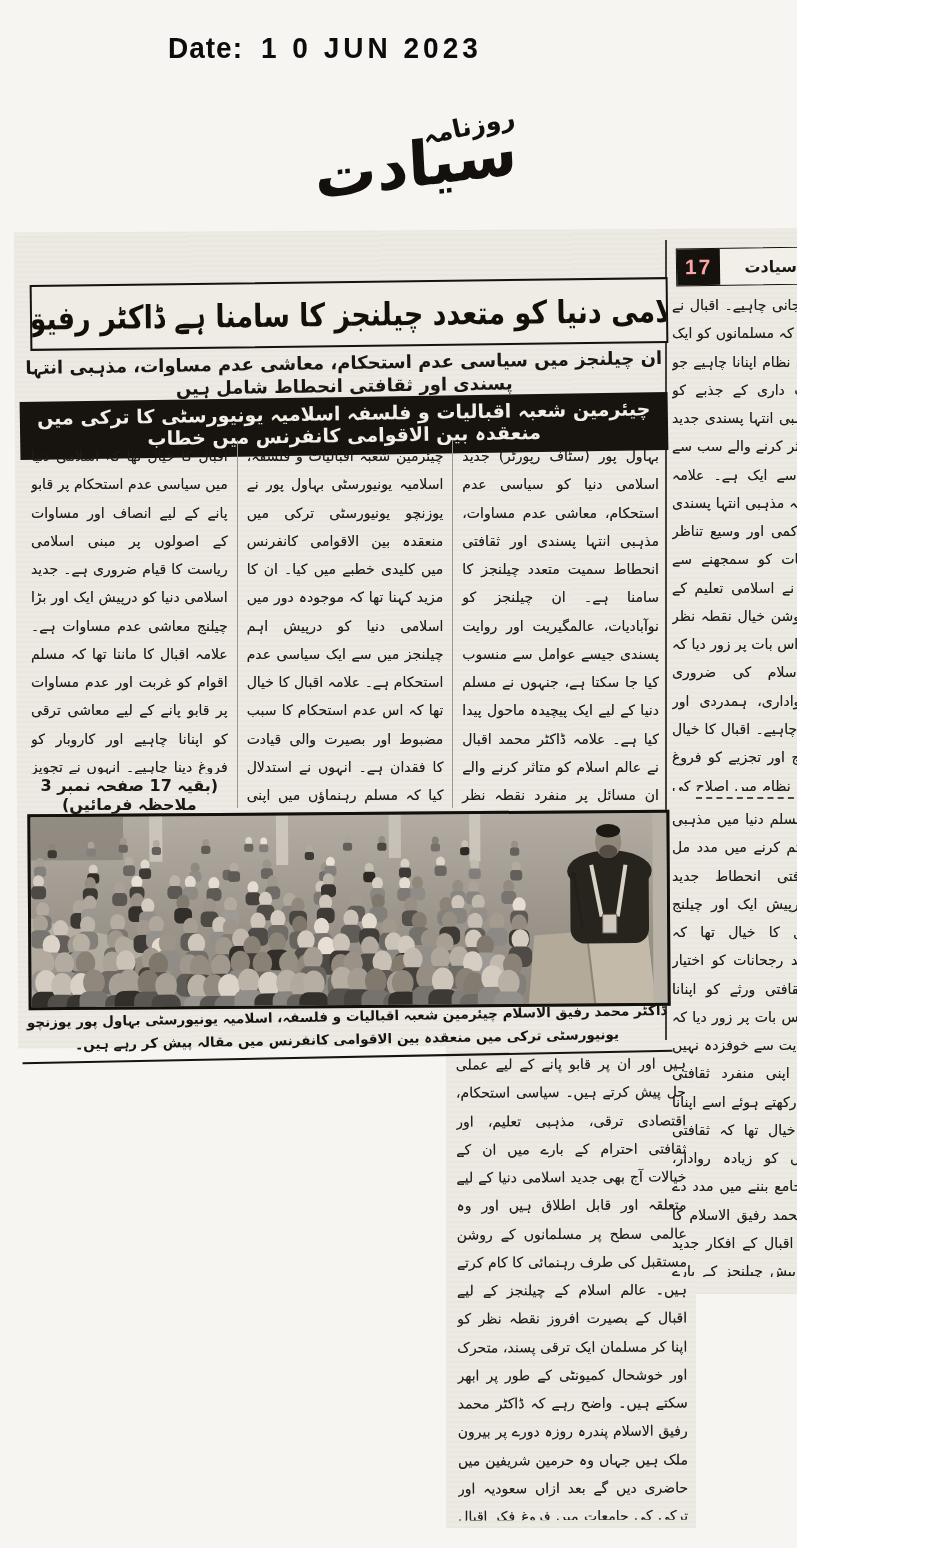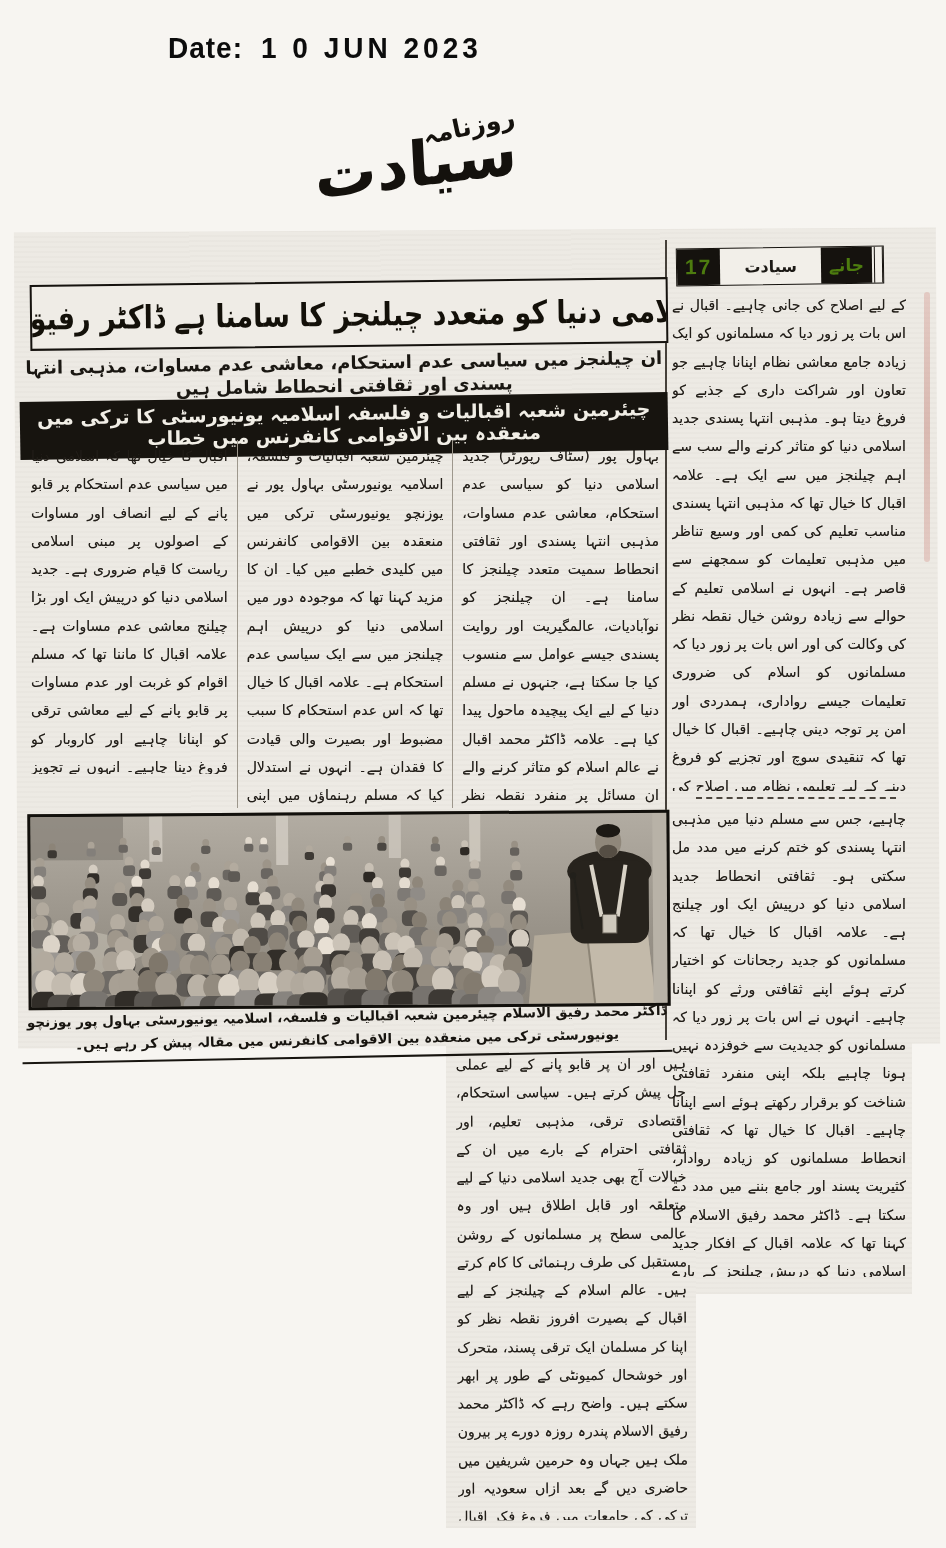--- a/index.html
+++ b/index.html
@@ -1,17 +1,17 @@
 <!DOCTYPE html>
 <html lang="ur"><head>
 <meta charset="utf-8">
 <style>
   html,body{margin:0;padding:0;background:#ffffff;}
   .canvas{
-    position:relative; width:946px; height:1548px; overflow:hidden;
+    position:relative; width:797px; height:1548px; overflow:hidden;
     background:#f7f5f1;
     font-family:"DejaVu Sans", sans-serif;
     color:#1c1915;
   }
   
   .patch{
     position:absolute; background:#edeae4;
     background-image:repeating-linear-gradient(0deg, rgba(60,50,40,0.02) 0 2px, transparent 2px 5px);
   }
   .patch-main{ left:16px; top:230px; width:922px; height:816px; transform:rotate(-0.3deg); }
@@ -40,21 +40,21 @@
 
   
   .header-strip{
     position:absolute; left:676px; top:247px; width:206px; height:36px;
     display:flex; direction:rtl; align-items:stretch;
     border:1px solid #15120e; background:#f2efe9;
     transform:rotate(-0.8deg);
   }
   .hs-rule{ width:7px; border-left:1px solid #15120e; border-right:1px solid #15120e; margin-left:2px; }
   .hs-black{
-    background:#15120e; color:#4d7c0f; font-weight:700; font-size:17px;
+    background:#15120e; color:#fca5a5; font-weight:700; font-size:17px;
     display:flex; align-items:center; justify-content:center; padding:0 8px;
   }
   .hs-num{ font-family:"Liberation Sans", sans-serif; font-size:21px; letter-spacing:2px; }
   .hs-paper{ flex:1; display:flex; align-items:center; justify-content:center; font-weight:700; font-size:16px; direction:rtl; }
 
   
   .utext{
     direction:rtl; text-align:justify; font-size:14px; line-height:2.02;
     color:#211d18; overflow:hidden;
     text-shadow:0 0 0.6px rgba(30,25,20,0.55);
@@ -171,20 +171,21 @@
 
   <div class="subheadline">ان چیلنجز میں سیاسی عدم استحکام، معاشی عدم مساوات، مذہبی انتہا پسندی اور ثقافتی انحطاط شامل ہیں</div>
 
   <div class="kicker">چیئرمین شعبہ اقبالیات و فلسفہ اسلامیہ یونیورسٹی کا ترکی میں منعقدہ بین الاقوامی کانفرنس میں خطاب</div>
 
   <div class="columns">
     <div class="column utext">بہاول پور (سٹاف رپورٹر) جدید اسلامی دنیا کو سیاسی عدم استحکام، معاشی عدم مساوات، مذہبی انتہا پسندی اور ثقافتی انحطاط سمیت متعدد چیلنجز کا سامنا ہے۔ ان چیلنجز کو نوآبادیات، عالمگیریت اور روایت پسندی جیسے عوامل سے منسوب کیا جا سکتا ہے، جنہوں نے مسلم دنیا کے لیے ایک پیچیدہ ماحول پیدا کیا ہے۔ علامہ ڈاکٹر محمد اقبال نے عالم اسلام کو متاثر کرنے والے ان مسائل پر منفرد نقطہ نظر پیش کیا ہے اور اپنی تخلیقات کے ذریعے ان پر قابو پانے کا حل فراہم کیا ہے۔ ان خیالات کا اظہار ڈاکٹر محمد رفیق الاسلام</div>
     <div class="column utext">چیئرمین شعبہ اقبالیات و فلسفہ، اسلامیہ یونیورسٹی بہاول پور نے یوزنچو یونیورسٹی ترکی میں منعقدہ بین الاقوامی کانفرنس میں کلیدی خطبے میں کیا۔ ان کا مزید کہنا تھا کہ موجودہ دور میں اسلامی دنیا کو درپیش اہم چیلنجز میں سے ایک سیاسی عدم استحکام ہے۔ علامہ اقبال کا خیال تھا کہ اس عدم استحکام کا سبب مضبوط اور بصیرت والی قیادت کا فقدان ہے۔ انہوں نے استدلال کیا کہ مسلم رہنماؤں میں اپنی قوموں کو ترقی اور خوشحالی کی طرف لے جانے کے لیے جرات، دیانت اور جدت پسندی کی خصوصیات ہونی چاہئیں۔</div>
     <div class="column">
       <div class="utext" style="height:332px;">اقبال کا خیال تھا کہ اسلامی دنیا میں سیاسی عدم استحکام پر قابو پانے کے لیے انصاف اور مساوات کے اصولوں پر مبنی اسلامی ریاست کا قیام ضروری ہے۔ جدید اسلامی دنیا کو درپیش ایک اور بڑا چیلنج معاشی عدم مساوات ہے۔ علامہ اقبال کا ماننا تھا کہ مسلم اقوام کو غربت اور عدم مساوات پر قابو پانے کے لیے معاشی ترقی کو اپنانا چاہیے اور کاروبار کو فروغ دینا چاہیے۔ انہوں نے تجویز پیش کی کہ اسلامی مالیاتی نظام کو فنانس اور بینکنگ کے جدید تصورات سے ہم آہنگ کرنے</div>
+      <div class="cont-note">(بقیہ 17 صفحہ نمبر 3 ملاحظہ فرمائیں)</div>
     </div>
   </div>
 
   <div class="photo-frame">
     <svg viewBox="0 0 632 184" preserveAspectRatio="none">
       <defs>
         <linearGradient id="wallg" x1="0" y1="0" x2="0" y2="1">
           <stop offset="0" stop-color="#b2aca2"></stop>
           <stop offset="0.55" stop-color="#9b958b"></stop>
           <stop offset="1" stop-color="#8b857b"></stop>

